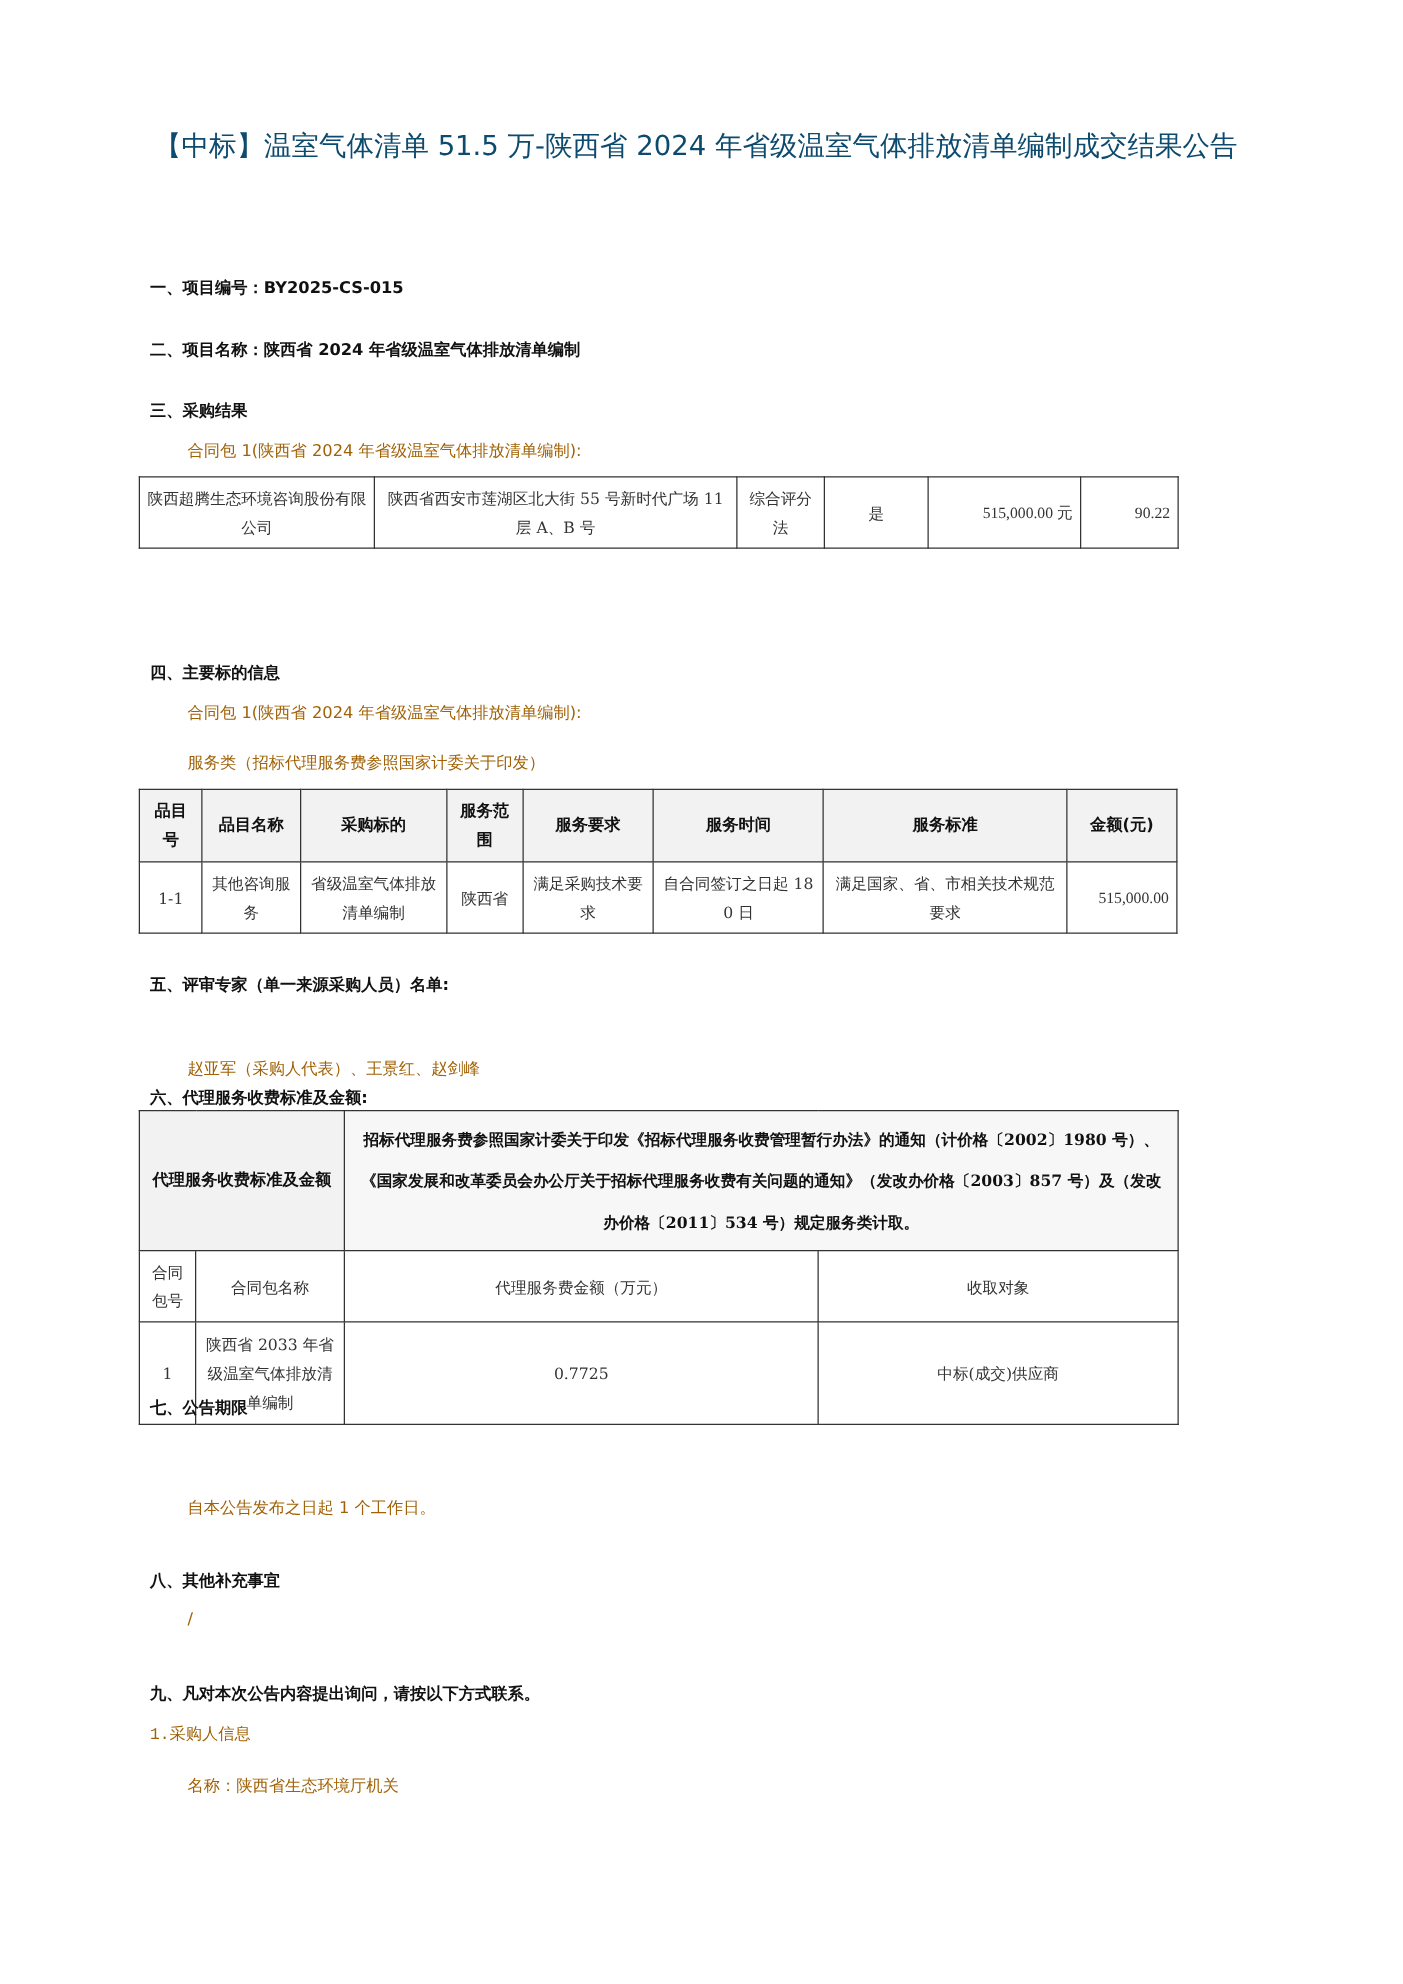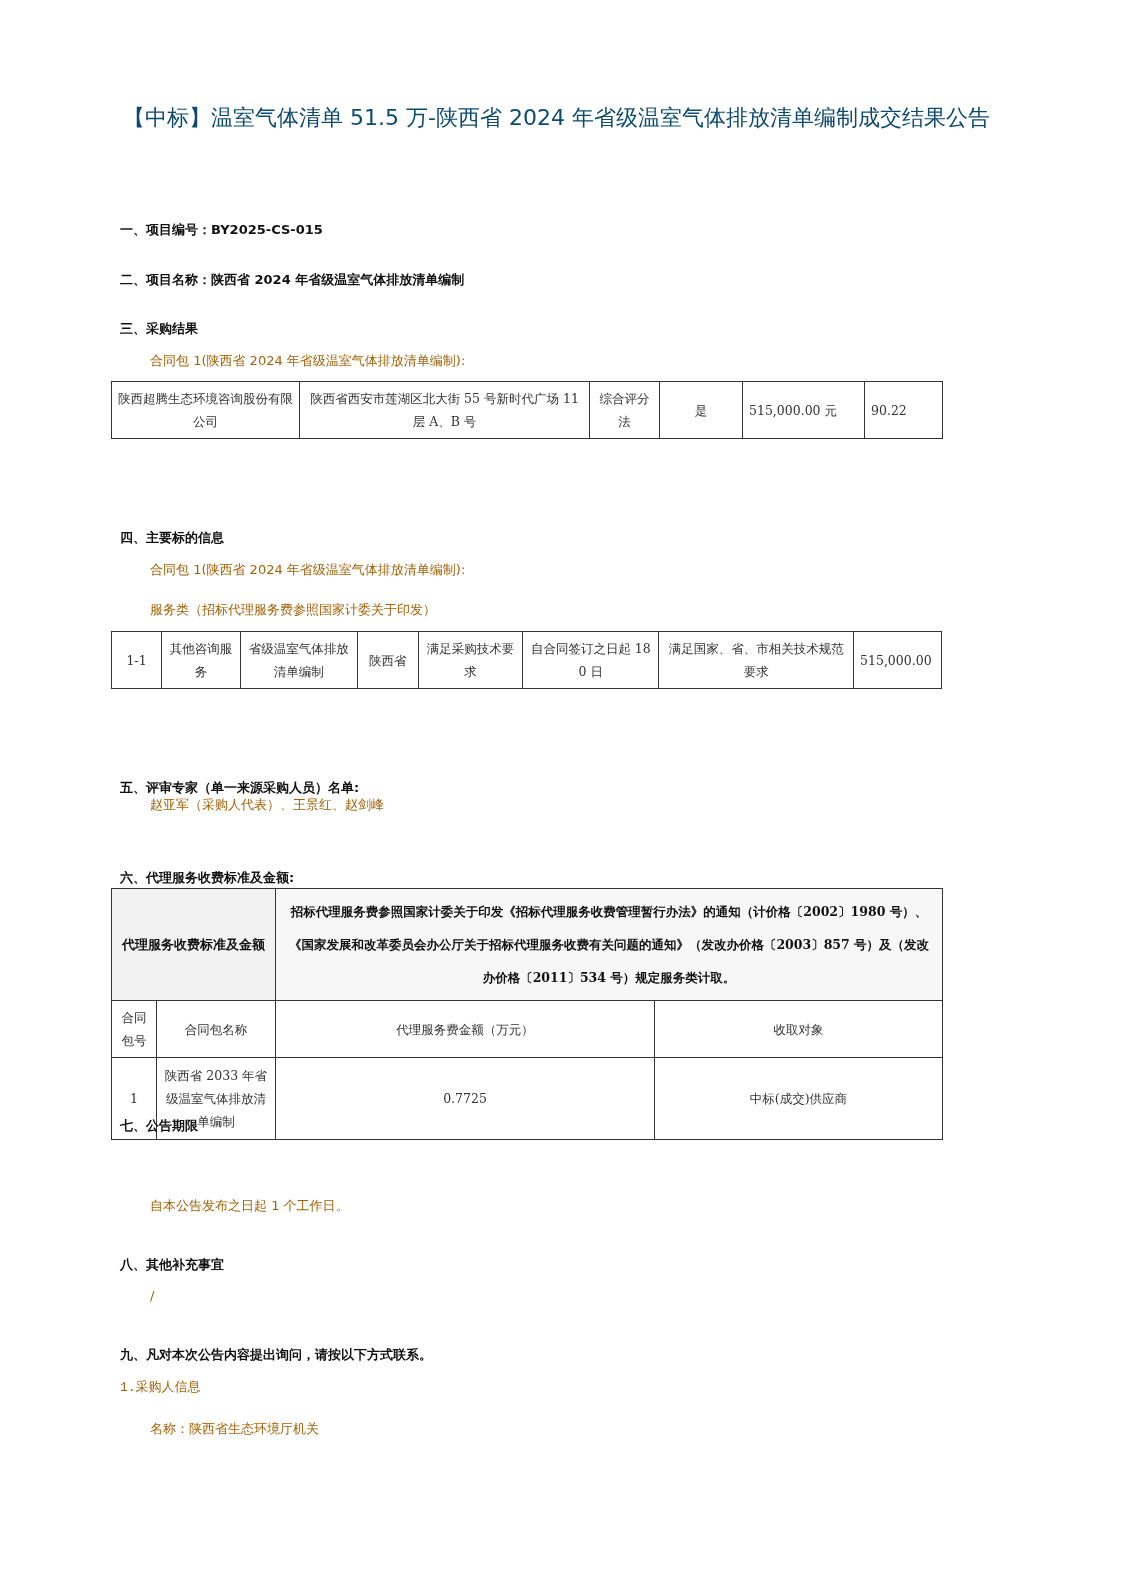--- a/index.html
+++ b/index.html
@@ -23,21 +23,21 @@
   table {
     position: absolute; border-collapse: collapse; table-layout: fixed;
     font-family: "DejaVu Serif", "Liberation Serif", serif;
   }
   td, th {
     border: 1px solid #333; text-align: center; vertical-align: middle;
     font-size: 12.5px; line-height: 23px; color: #333; padding: 2px 6px;
     word-break: break-all;
   }
   th { background: #f2f2f2; font-weight: bold; color: #111; font-family: "DejaVu Sans", "Liberation Sans", sans-serif; font-size: 13px; }
-  td.right { text-align: left; }
+  td.right { text-align: right; font-family: Liberation Serif, serif; }
   .fee-text { font-weight: bold; font-size: 12.5px; line-height: 33px; color: #111; padding: 6px 10px; background: #f7f7f7; }
 </style>
 </head>
 <body>
 
 <div class="page">
 
   <div class="title">【中标】温室气体清单 51.5 万-陕西省 2024 年省级温室气体排放清单编制成交结果公告</div>
 
   <div class="sec" style="top:221px">一、项目编号：BY2025-CS-015</div>
@@ -75,35 +75,45 @@
       <col style="width:48px">
         <col style="width:75px">
         <col style="width:112px">
         <col style="width:58px">
         <col style="width:100px">
         <col style="width:130px">
         <col style="width:186px">
         <col style="width:84px">
     </colgroup>
     <tbody>
+        <tr style="height:58px">
+      <th>品目号</th>
+      <th>品目名称</th>
+      <th>采购标的</th>
+      <th>服务范围</th>
+      <th>服务要求</th>
+      <th>服务时间</th>
+      <th>服务标准</th>
+      <th>金额(元)</th>
+    </tr>
     <tr style="height:57px">
       <td>1-1</td>
       <td>其他咨询服务</td>
       <td>省级温室气体排放清单编制</td>
       <td>陕西省</td>
       <td>满足采购技术要求</td>
       <td>自合同签订之日起 180 日</td>
       <td>满足国家、省、市相关技术规范要求</td>
       <td class="right">515,000.00</td>
     </tr>
   </tbody>
     </table>
 
   <div class="sec" style="top:779px">五、评审专家（单一来源采购人员）名单:</div>
-  <div class="para" style="top:796px">赵亚军（采购人代表）、王景红、赵剑峰</div>
+  <div class="para" style="top:846px">赵亚军（采购人代表）、王景红、赵剑峰</div>
 
   <div class="sec" style="top:869px">六、代理服务收费标准及金额:</div>
 
   <table style="left:111px; top:888px; width:831px;">
     <colgroup>
       <col style="width:45px">
         <col style="width:119px">
         <col style="width:379px">
         <col style="width:288px">
     </colgroup>

